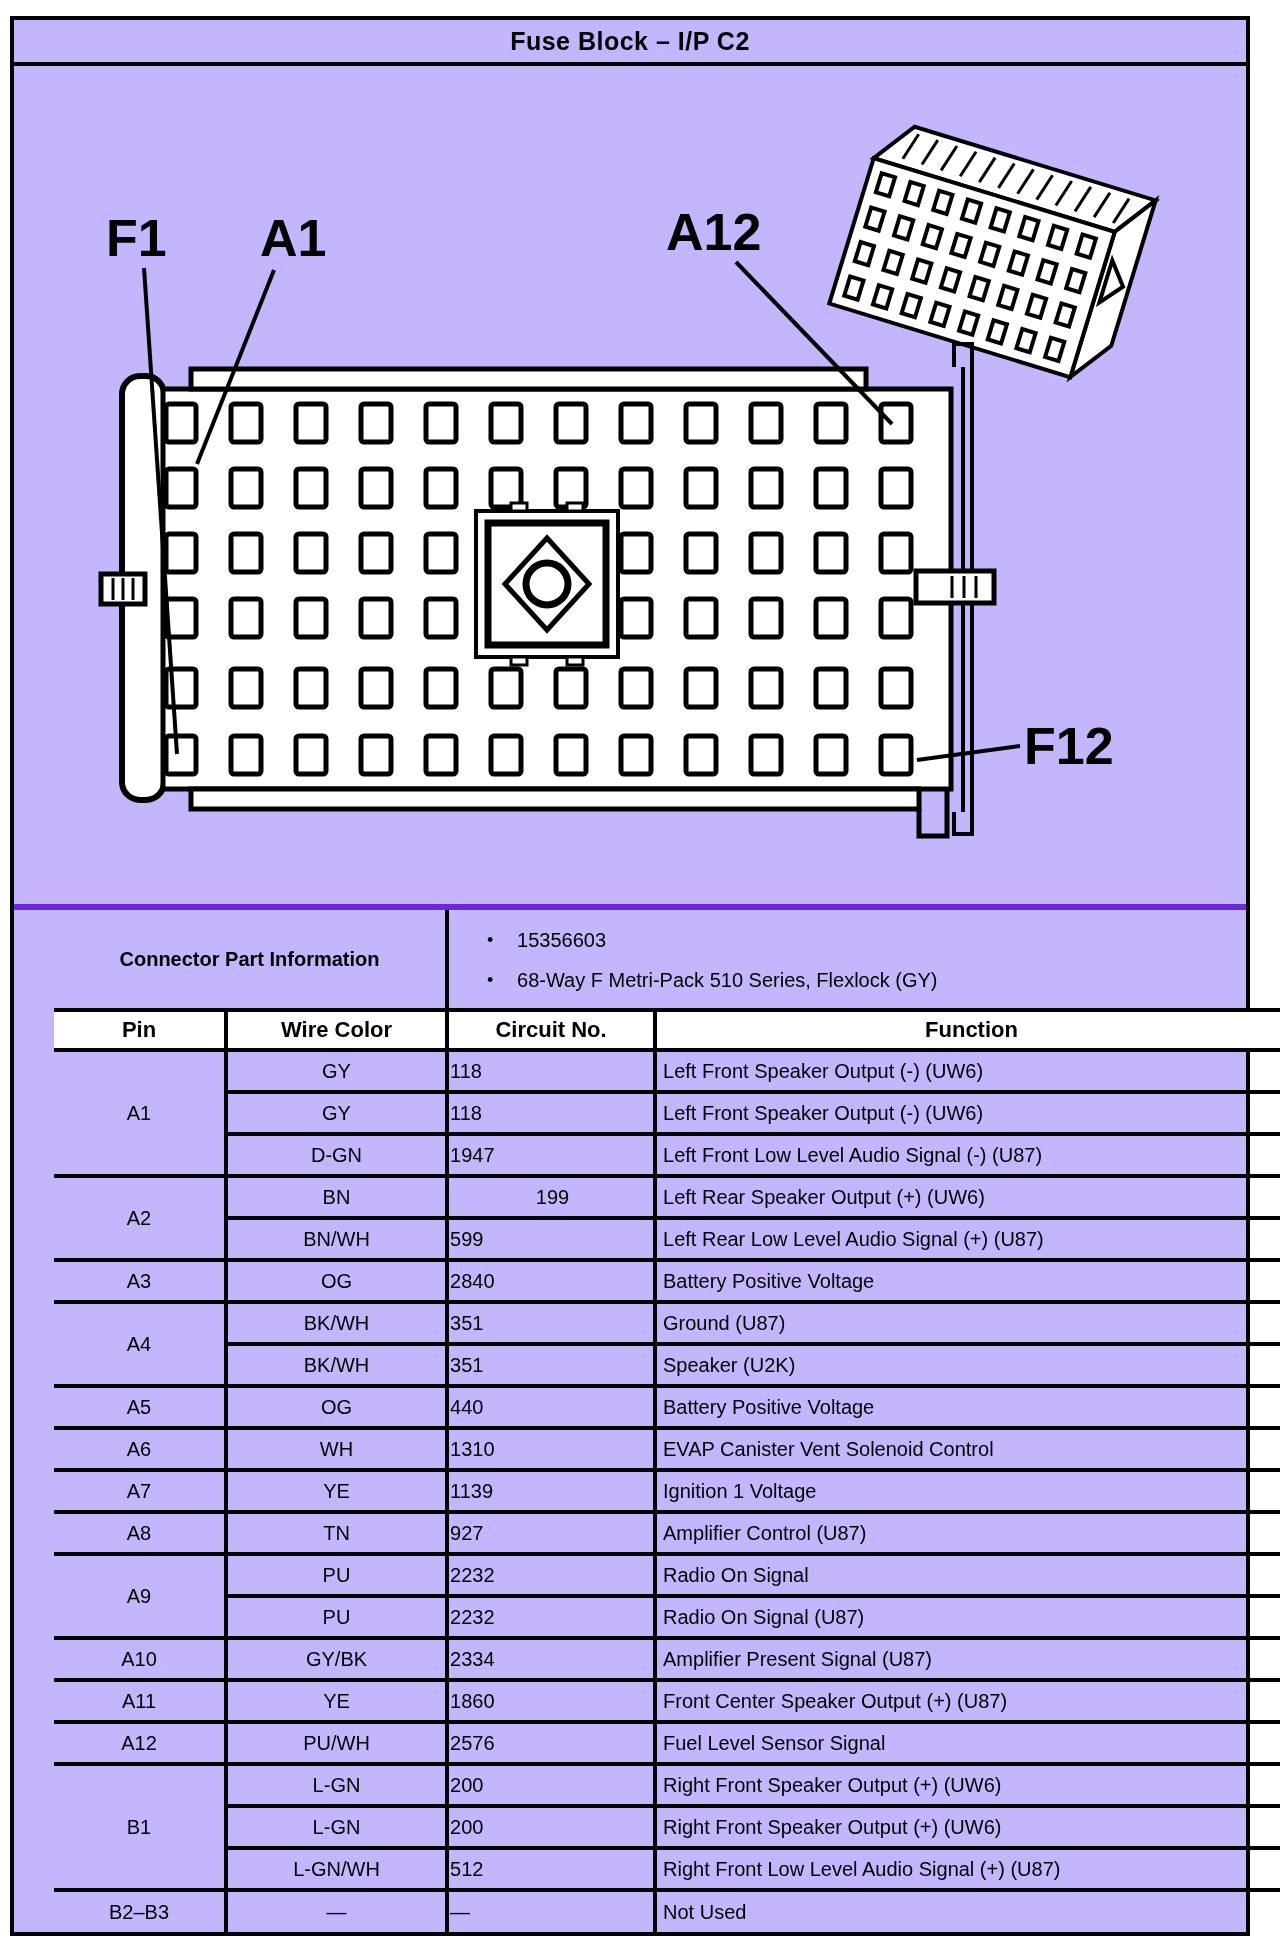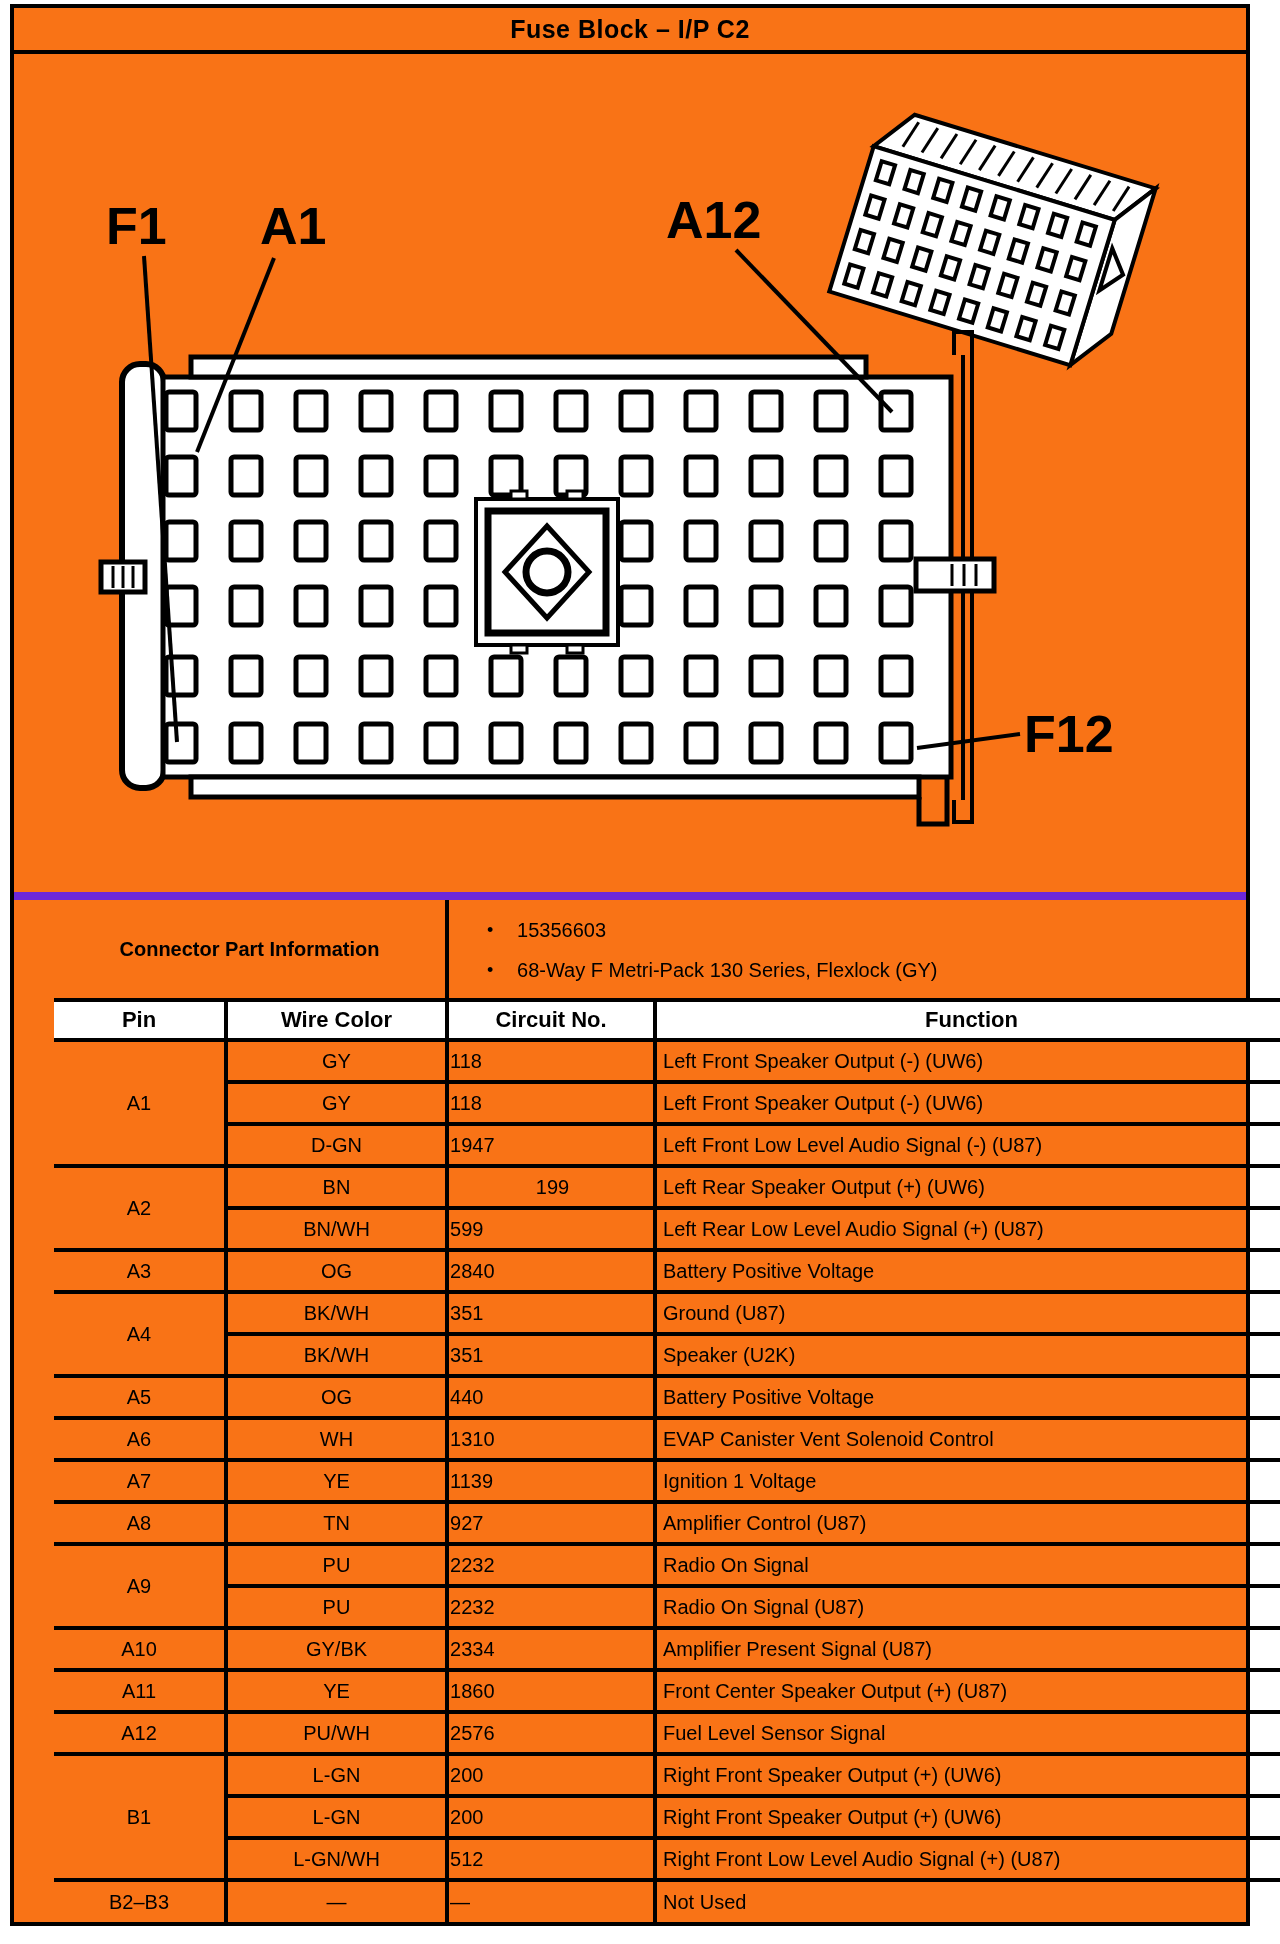--- a/index.html
+++ b/index.html
@@ -1,20 +1,20 @@
 <!DOCTYPE html>
 <html><head>
 <meta charset="utf-8">
 <style>
   html,body{margin:0;padding:0;background:#ffffff;}
   body{width:1280px;height:1944px;position:relative;font-family:"Liberation Sans",sans-serif;color:#000;}
-  .page{position:absolute;left:10px;top:4px;width:1232px;border:4px solid #000;background:#f97316;box-sizing:content-box;}
+  .page{position:absolute;left:10px;top:16px;width:1232px;border:4px solid #000;background:#c4b5fd;box-sizing:content-box;}
   .title-bar{height:42px;border-bottom:4px solid #000;display:flex;align-items:center;justify-content:center;}
   .title-bar span{font-size:25px;font-weight:bold;letter-spacing:.5px;}
-  .diagram-cell{height:838px;position:relative;border-bottom:8px solid #6d28d9;overflow:hidden;}
+  .diagram-cell{height:838px;position:relative;border-bottom:6px solid #6d28d9;overflow:hidden;}
   .diagram-cell svg{display:block;}
   table.pinout{border-collapse:collapse;border-style:hidden;width:100%;table-layout:fixed;margin-left:40px;}
   table.pinout td,table.pinout th{border:4px solid #000;overflow:hidden;white-space:nowrap;}
   tr.info-row{height:100px;}
   td.info-label{text-align:center;vertical-align:middle;font-weight:bold;font-size:20px;}
   td.info-bullets{vertical-align:top;padding:10px 0 0 38px;font-size:20px;}
   .bullet-line{line-height:40px;display:flex;align-items:center;}
   .bullet-line .dot{width:30px;font-size:18px;}
   tr.head-row{height:40px;}
   tr.head-row th{font-size:22px;font-weight:bold;text-align:center;background:#fff;}
@@ -223,21 +223,21 @@
     <tbody>
         <tr class="info-row">
       <td class="info-label" colspan="2">Connector Part Information</td>
       <td class="info-bullets" colspan="2">
         <div class="bullet-line">
           <span class="dot">•</span>
           <span>15356603</span>
         </div>
         <div class="bullet-line">
           <span class="dot">•</span>
-          <span>68-Way F Metri-Pack 130 Series, Flexlock (GY)</span>
+          <span>68-Way F Metri-Pack 510 Series, Flexlock (GY)</span>
         </div>
       </td>
     </tr>
     <tr class="head-row">
       <th>Pin</th>
       <th>Wire Color</th>
       <th>Circuit No.</th>
       <th>Function</th>
     </tr>
     </tbody>

